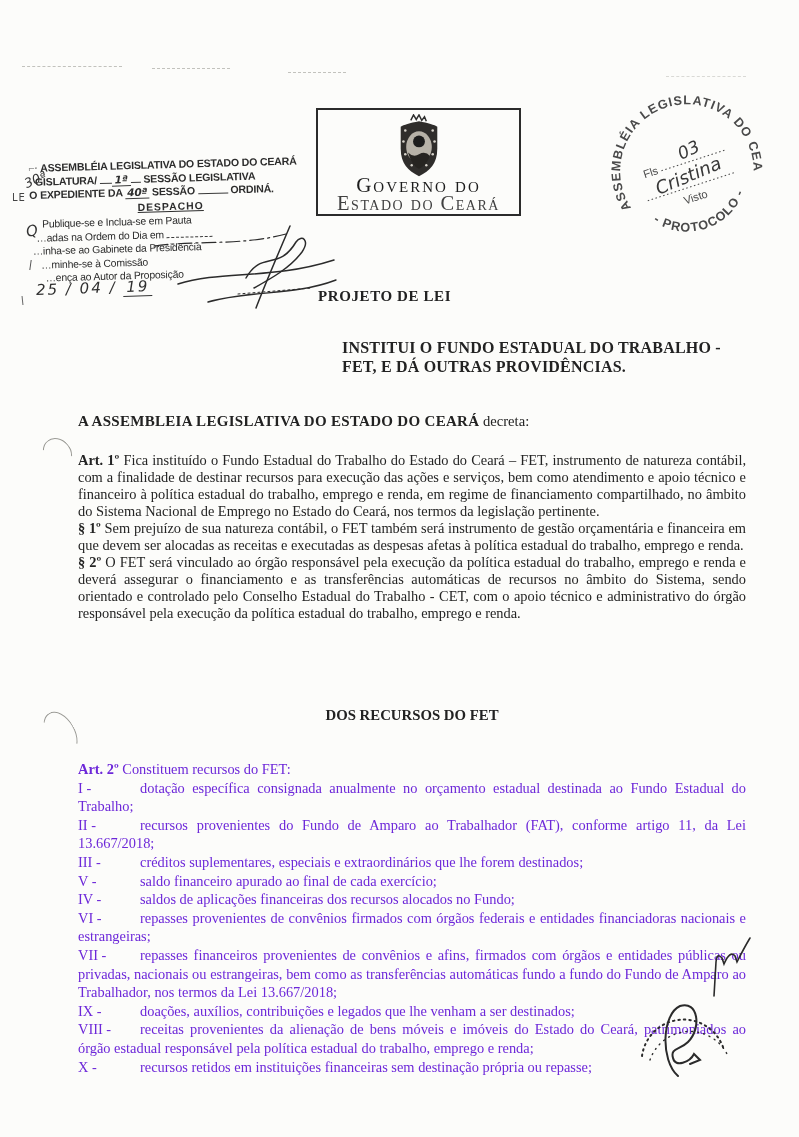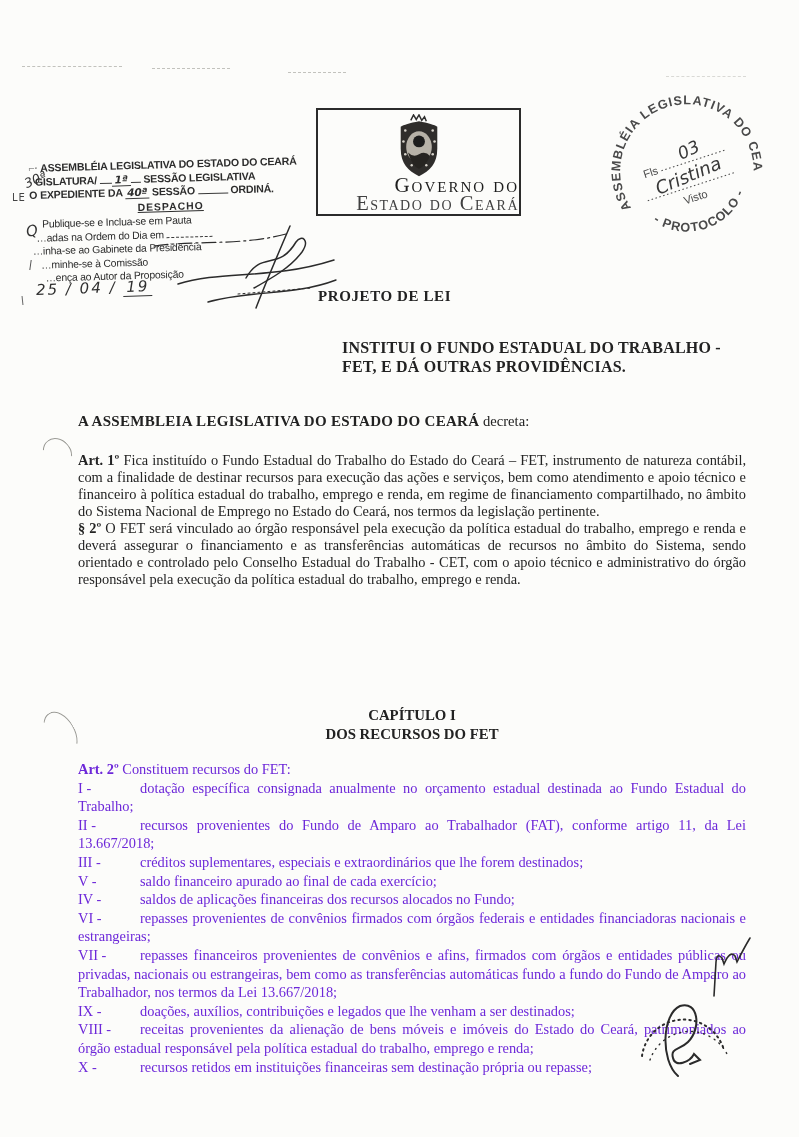--- a/index.html
+++ b/index.html
@@ -17,21 +17,21 @@
   .despacho .r{line-height:13.5px;font-size:10.4px;letter-spacing:-0.2px;white-space:nowrap;}
   .despacho .hdr{font-weight:700;font-size:10.6px;}
   .despacho .title{font-weight:700;text-align:center;letter-spacing:1px;text-decoration:underline;margin:1px 0;}
   .blank{display:inline-block;border-bottom:1px solid #3a3a3a;height:9px;vertical-align:baseline;}
   .hand{font-family:"DejaVu Sans",sans-serif;font-style:italic;color:#2f2f2f;}
   .garble{opacity:.55;}
   .date-hand{left:36px;top:279px;font-size:15px;letter-spacing:2px;transform:rotate(-2deg);}
   .margin-note{font-family:"DejaVu Sans",sans-serif;font-style:italic;color:#333;}
 
   
-  .logobox{left:316px;top:108px;width:201px;height:104px;border:2px solid #2b2b2b;text-align:right;}
+  .logobox{left:316px;top:108px;width:201px;height:104px;border:2px solid #2b2b2b;text-align:center;}
   .logobox .l1{margin-top:66px;font-variant:small-caps;font-size:21px;letter-spacing:2px;line-height:18px;color:#1d1d1d;}
   .logobox .l2{font-variant:small-caps;font-size:20.5px;letter-spacing:1.5px;line-height:19px;color:#404040;}
   .emblem{position:absolute;left:72px;top:4px;}
 
   
   .proto{left:596px;top:80px;width:182px;height:182px;transform:rotate(-18deg);}
   .proto text{font-family:"Liberation Sans",sans-serif;fill:#4a4a4a;}
   .proto .arc{font-size:12.5px;letter-spacing:1px;font-weight:600;}
   .proto .small{font-size:11px;}
   .proto .handsvg{font-family:"DejaVu Sans",sans-serif;font-style:italic;fill:#383838;}
@@ -150,25 +150,25 @@
   <div class="abs kicker">PROJETO DE LEI</div>
 
   <div class="abs epigraph">INSTITUI O FUNDO ESTADUAL DO TRABALHO - FET, E DÁ OUTRAS PROVIDÊNCIAS.</div>
 
   <div class="abs preamble">
     <b>A ASSEMBLEIA LEGISLATIVA DO ESTADO DO CEARÁ</b><span> decreta:</span>
   </div>
 
   <div class="abs bodytext">
     <p><b class="lbl">Art. 1º</b><span> Fica instituído o Fundo Estadual do Trabalho do Estado do Ceará – FET, instrumento de natureza contábil, com a finalidade de destinar recursos para execução das ações e serviços, bem como atendimento e apoio técnico e financeiro à política estadual do trabalho, emprego e renda, em regime de financiamento compartilhado, no âmbito do Sistema Nacional de Emprego no Estado do Ceará, nos termos da legislação pertinente.</span></p>
+    <p><b class="lbl">§ 1º</b><span> Sem prejuízo de sua natureza contábil, o FET também será instrumento de gestão orçamentária e financeira em que devem ser alocadas as receitas e executadas as despesas afetas à política estadual do trabalho, emprego e renda.</span></p>
     <p><b class="lbl">§ 2º</b><span> O FET será vinculado ao órgão responsável pela execução da política estadual do trabalho, emprego e renda e deverá assegurar o financiamento e as transferências automáticas de recursos no âmbito do Sistema, sendo orientado e controlado pelo Conselho Estadual do Trabalho - CET, com o apoio técnico e administrativo do órgão responsável pela execução da política estadual do trabalho, emprego e renda.</span></p>
   </div>
 
   <div class="abs chapter">
-    <div>CAPÍTULO I</div>
     <div>DOS RECURSOS DO FET</div>
   </div>
 
   <div class="abs art2">
     <div><b class="lbl">Art. 2º</b><span> Constituem recursos do FET:</span></div>
     <div class="item"><span class="num">I -</span><span>dotação específica consignada anualmente no orçamento estadual destinada ao Fundo Estadual do Trabalho;</span></div>
     <div class="item"><span class="num">II -</span><span>recursos provenientes do Fundo de Amparo ao Trabalhador (FAT), conforme artigo 11, da Lei 13.667/2018;</span></div>
     <div class="item"><span class="num">III -</span><span>créditos suplementares, especiais e extraordinários que lhe forem destinados;</span></div>
     <div class="item"><span class="num">V -</span><span>saldo financeiro apurado ao final de cada exercício;</span></div>
     <div class="item"><span class="num">IV -</span><span>saldos de aplicações financeiras dos recursos alocados no Fundo;</span></div>

